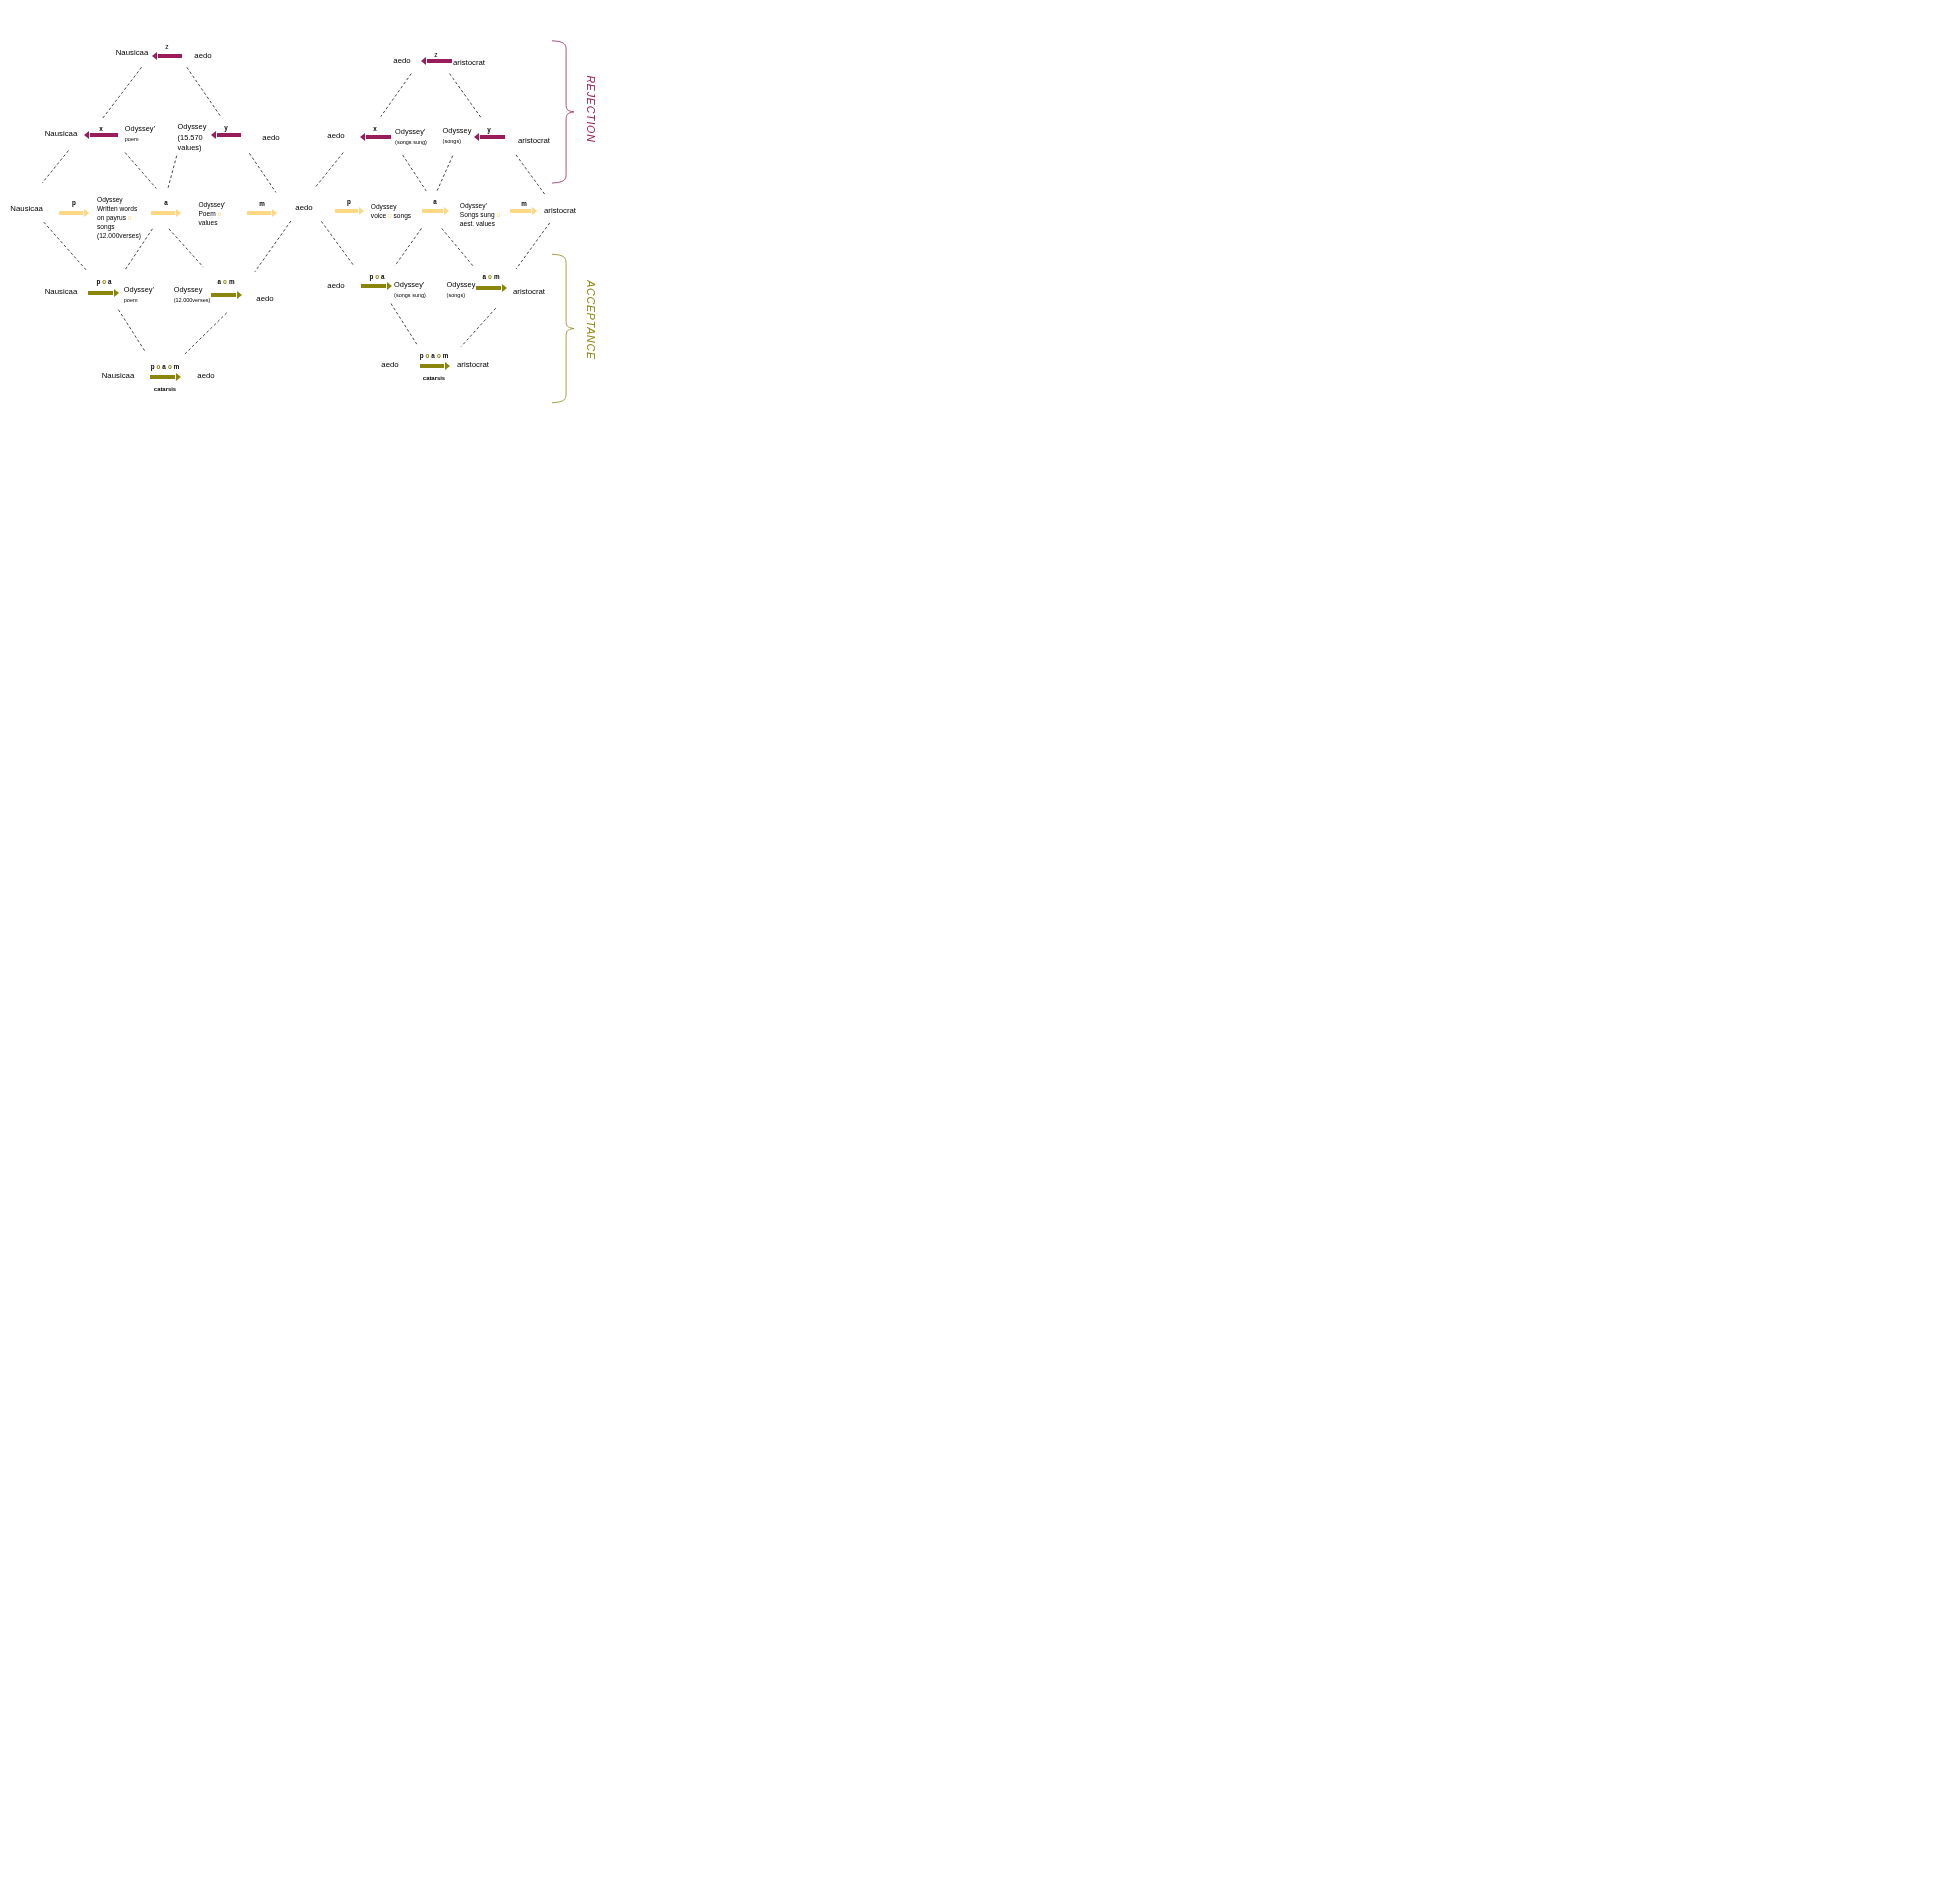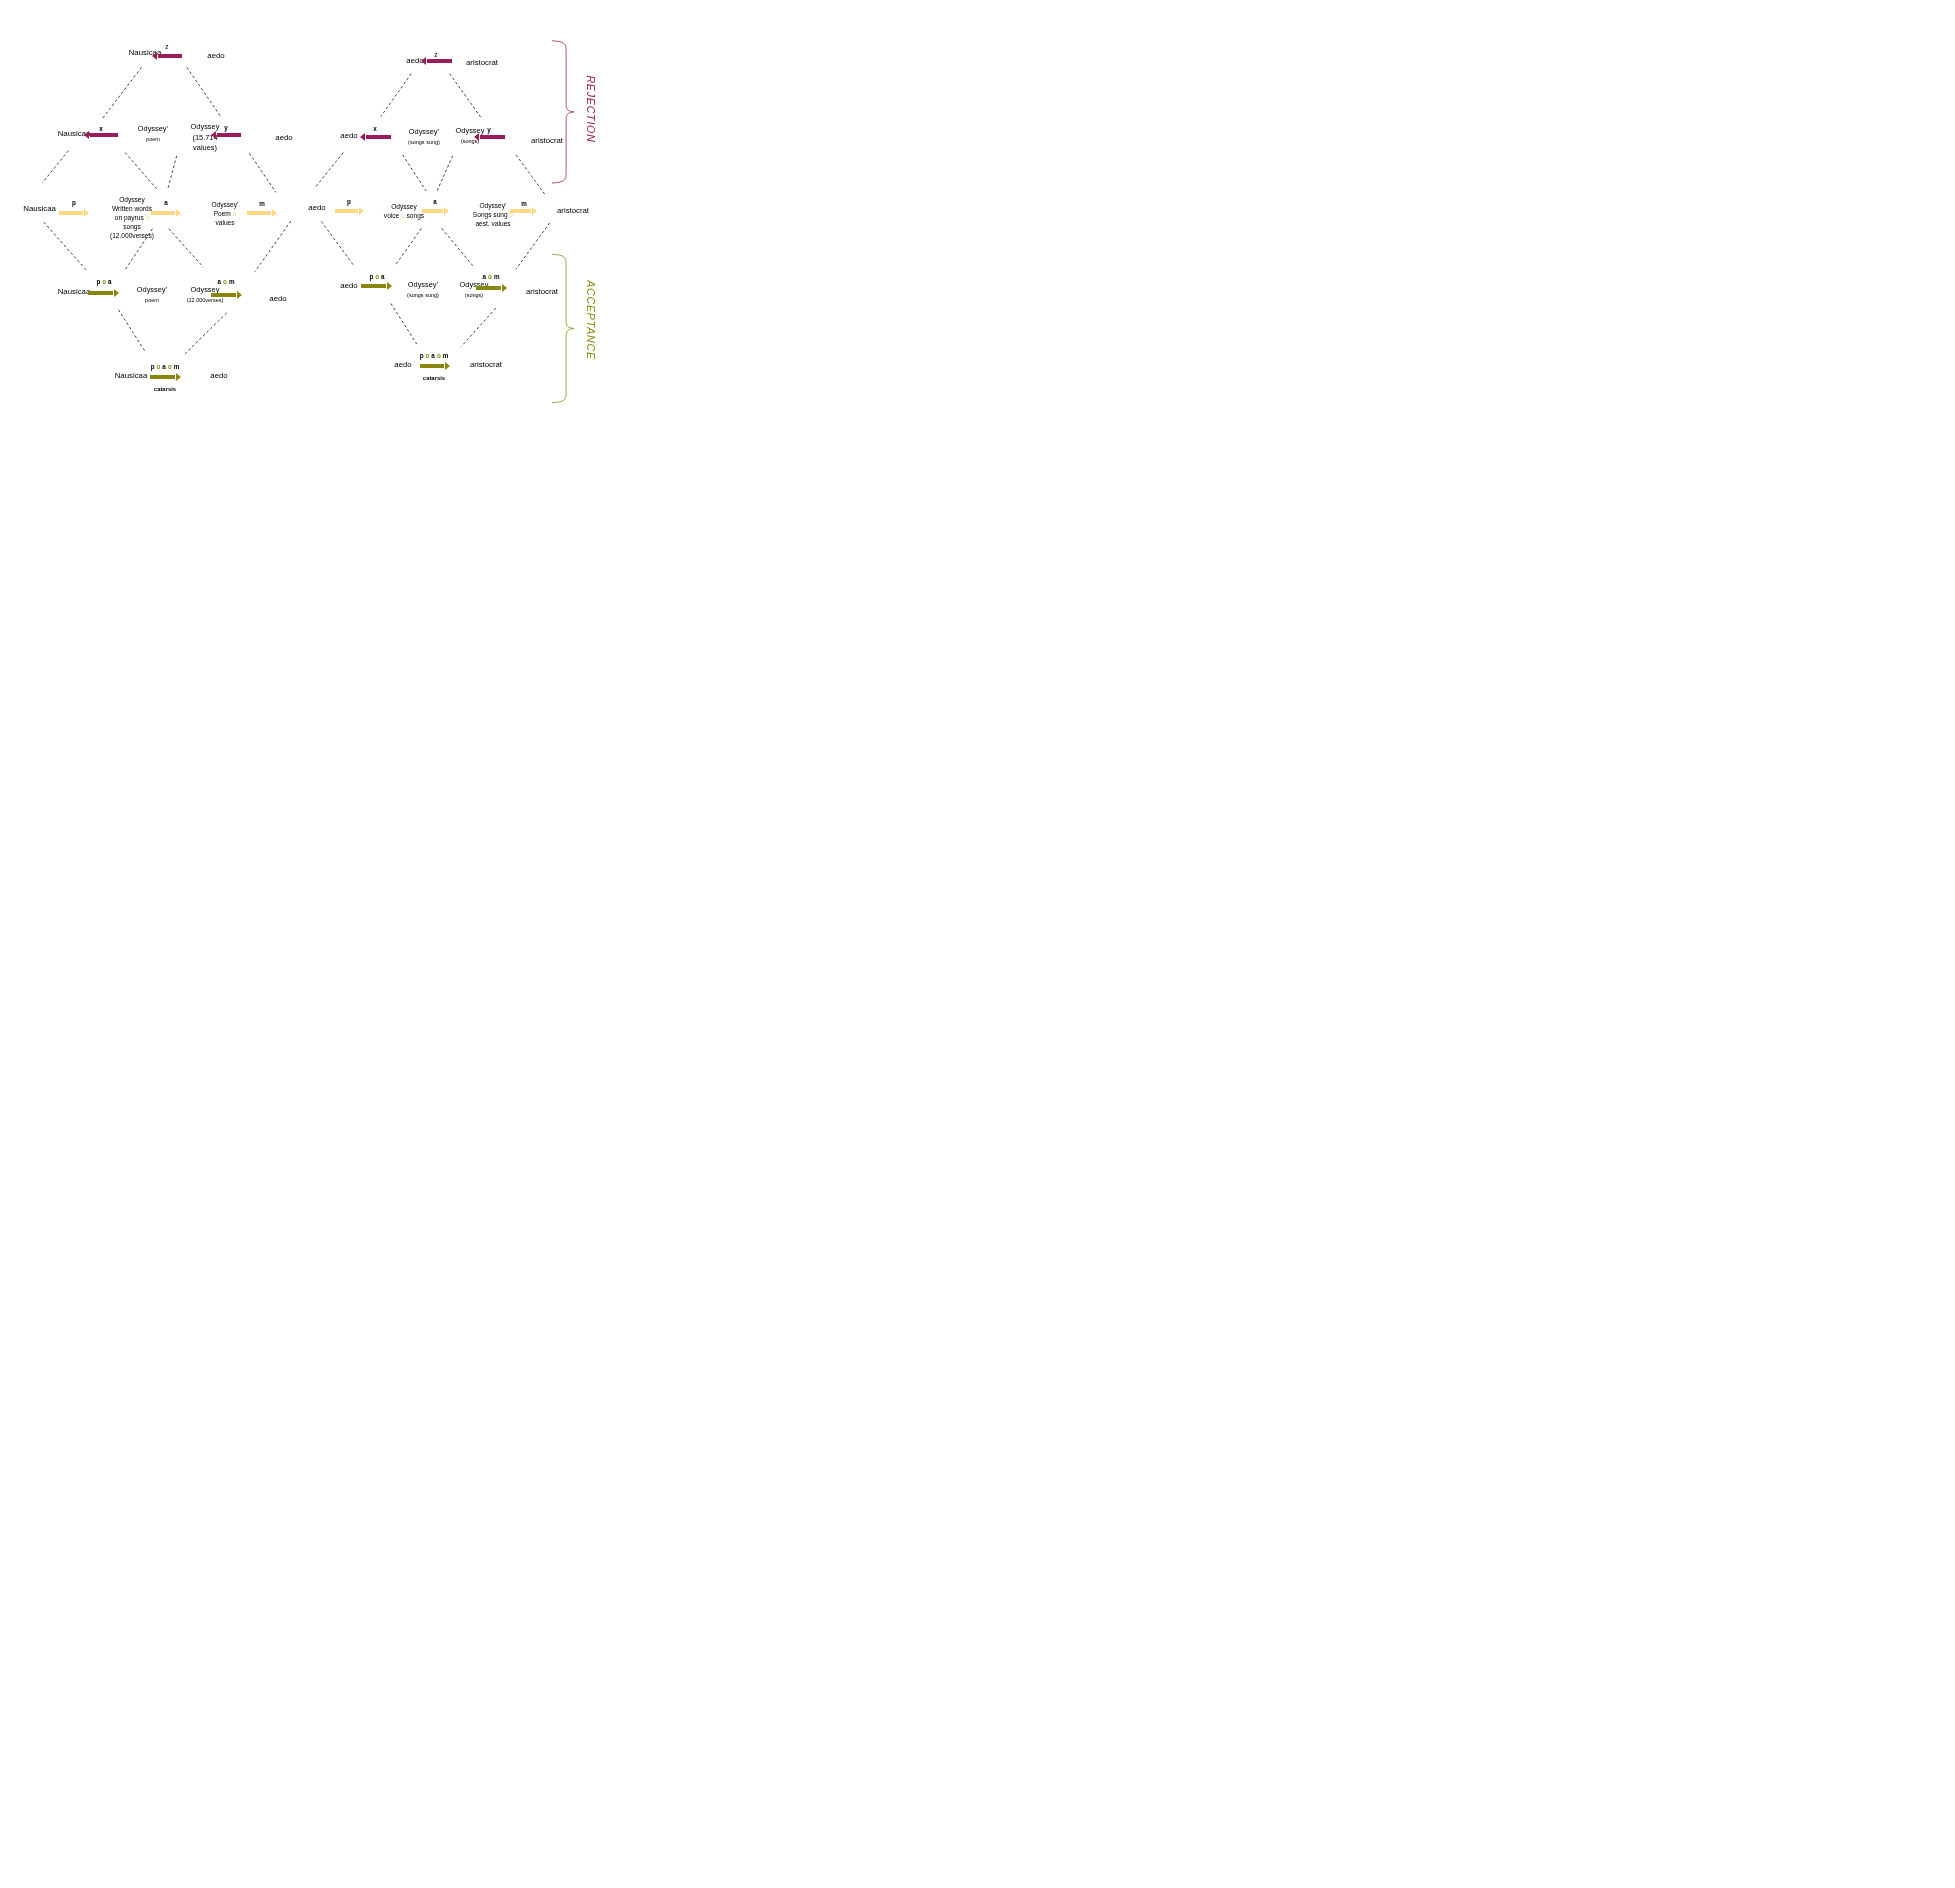--- a/index.html
+++ b/index.html
@@ -1,18 +1,18 @@
 <!DOCTYPE html>
 <html style="font-size:6.3px"><head>
 <meta charset="utf-8">
 <style>
   html,body{margin:0;padding:0;background:#fff;}
   #canvas{position:relative;width:604px;height:467px;background:#fff;overflow:hidden;
           font-family:"Liberation Sans", sans-serif;color:#000;}
-  .n{position:absolute;transform:translate(-50%,-50%);white-space:nowrap;text-align:center;margin-left:13px;}
+  .n{position:absolute;transform:translate(-50%,-50%);white-space:nowrap;}
   .f20{font-size:7.8px;}
   .f19 div.l1,.f19 div.l2,.f19 div.l3{font-size:7.4px;line-height:10.6px;}
   .sub{font-size:5.5px;line-height:8.2px;}
   .f17 div{font-size:6.6px;line-height:9px;}
   .rel{position:absolute;transform:translate(-50%,-50%);font-weight:700;font-size:6.3px;white-space:nowrap;}
   .relz{font-weight:400;font-size:6.6px;}
   .relgrp span{margin:0 1px;}
   .o-olive{color:#8A860C;}
   .o-yellow{color:#FFD883;}
   .arr{position:absolute;height:8.6px;}
@@ -85,21 +85,21 @@
       <div class="shaft"></div>
       <div class="head"></div>
     </div>
   <div class="n f19" style="left:140px;top:133px">
     <div class="l1">Odyssey’</div>
     <div class="sub">poem</div>
   </div>
 
   <div class="n f19" style="left:192px;top:138px">
     <div class="l1">Odyssey</div>
-    <div class="l2">(15.714</div>
+    <div class="l2">(15.570</div>
     <div class="l3">values)</div>
   </div>
   <div class="rel" style="left:226px;top:127px">y</div>
   <div class="arr left maroon" style="left:211px;top:131px;width:30px">
       <div class="shaft"></div>
       <div class="head"></div>
     </div>
   <div class="n f20" style="left:271px;top:137px">aedo</div>
 
   <div class="n f20" style="left:26.6px;top:208px">Nausicaa</div>

